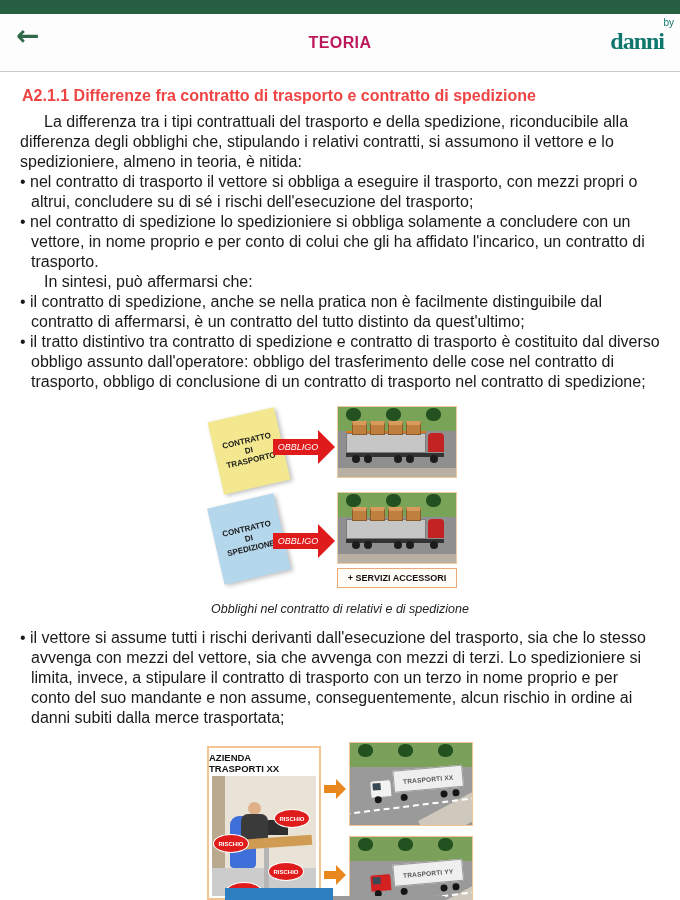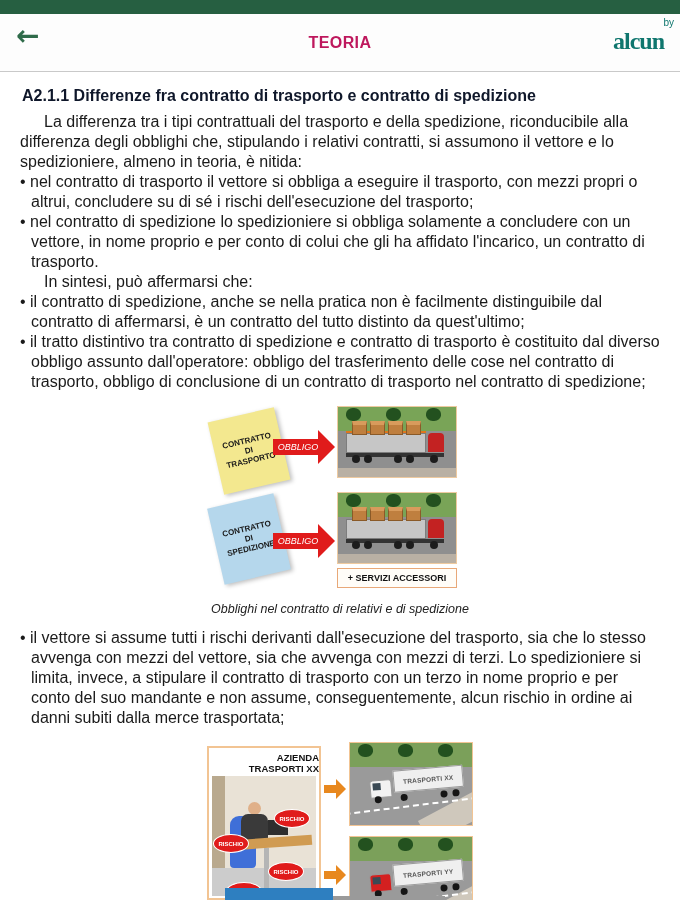--- a/index.html
+++ b/index.html
@@ -27,21 +27,21 @@
     font-family: "DejaVu Sans", sans-serif;
   }
   .page-title {
     font-size: 16px; font-weight: bold; color: #be185d; letter-spacing: .4px;
   }
   .brand { position: absolute; right: 16px; top: 4px; text-align: right; color: #0f766e; line-height: 1; }
   .brand .by { display: block; font-size: 10px; transform: translateX(10px); margin-bottom: 1px; }
   .brand .name { font-family: "Liberation Serif", serif; font-weight: bold; font-size: 24px; letter-spacing: -1px; }
   
   .content { padding: 0 20px; }
-  .heading { font-size: 16px; font-weight: bold; color: #0f172a; margin: 15px 2px 7px; }
+  .heading { font-size: 16px; font-weight: bold; color: #ef4444; margin: 15px 2px 7px; }
   .para { font-size: 16px; line-height: 20px; }
   .indent { text-indent: 24px; }
   .bullet { padding-left: 11px; text-indent: -11px; }
   .bullet::before { content: "\2022\00a0"; }
   
   .fig1 { position: relative; width: 262px; height: 194px; margin: 12px auto 2px; }
   .note {
     position: absolute; width: 68px; height: 74px;
     display: flex; align-items: center; justify-content: center;
     text-align: center; font-weight: bold; font-size: 8px; line-height: 10px;
@@ -80,21 +80,21 @@
   .servizi {
     position: absolute; left: 128px; top: 164px; width: 120px; height: 20px;
     background: #fffdf8; border: 1px solid #e8a878;
     display: flex; align-items: center; justify-content: center;
     font-weight: bold; font-size: 9px; color: #111;
   }
   .caption { text-align: center; font-style: italic; font-size: 12.5px; color: #222; margin: 4px 0 12px; }
   
   .fig2 { position: relative; width: 266px; height: 180px; margin: 14px auto 0; }
   .office { position: absolute; left: 0; top: 4px; width: 114px; height: 174px; border: 2px solid #f2c493; background: #fff; }
-  .azienda { text-align: right; font-weight: bold; font-size: 9.5px; line-height: 11px; margin-top: 4px; white-space: pre-line; color: #111; }
+  .azienda { text-align: left; font-weight: bold; font-size: 9.5px; line-height: 11px; margin-top: 4px; white-space: pre-line; color: #111; }
   .officescene { position: absolute; top: 28px; left: 3px; right: 3px; bottom: 22px; background: #e9e2d6; overflow: hidden; }
   .wall { position: absolute; left: 0; top: 0; width: 13px; bottom: 0; background: #b9a98e; }
   .floor { position: absolute; left: 0; right: 0; bottom: 0; height: 28px; background: #cccccc; }
   .chair { position: absolute; left: 18px; top: 40px; width: 26px; height: 52px; background: #3f6fd8; border-radius: 9px 9px 4px 4px; }
   .p-head { position: absolute; left: 36px; top: 26px; width: 13px; height: 13px; background: #e0b089; border-radius: 50%; }
   .p-body { position: absolute; left: 29px; top: 38px; width: 27px; height: 28px; background: #3a3a3a; border-radius: 7px 7px 0 0; }
   .monitor { position: absolute; left: 56px; top: 44px; width: 20px; height: 15px; background: #2e2e2e; }
   .desk { position: absolute; left: 8px; top: 62px; width: 92px; height: 10px; background: #d09b52; transform: rotate(-4deg); }
   .desk-leg { position: absolute; left: 52px; top: 72px; width: 5px; height: 42px; background: #b5b5b5; }
   .rischio {
@@ -141,21 +141,21 @@
 </head>
 <body>
 
 <div class="statusbar"></div>
 
 <div class="toolbar">
   <button class="back-btn">←</button>
   <div class="page-title">TEORIA</div>
   <div class="brand">
     <span class="by">by</span>
-    <span class="name">alcun</span>
+    <span class="name">danni</span>
   </div>
 </div>
 
 <div class="content">
   <div class="heading">A2.1.1 Differenze fra contratto di trasporto e contratto di spedizione</div>
   <p class="para indent">La differenza tra i tipi contrattuali del trasporto e della spedizione, riconducibile alla differenza degli obblighi che, stipulando i relativi contratti, si assumono il vettore e lo spedizioniere, almeno in teoria, è nitida:</p>
   <p class="para bullet">nel contratto di trasporto il vettore si obbliga a eseguire il trasporto, con mezzi propri o altrui, concludere su di sé i rischi dell'esecuzione del trasporto;</p>
   <p class="para bullet">nel contratto di spedizione lo spedizioniere si obbliga solamente a concludere con un vettore, in nome proprio e per conto di colui che gli ha affidato l'incarico, un contratto di trasporto.</p>
   <p class="para indent">In sintesi, può affermarsi che:</p>
   <p class="para bullet">il contratto di spedizione, anche se nella pratica non è facilmente distinguibile dal contratto di affermarsi, è un contratto del tutto distinto da quest'ultimo;</p>

